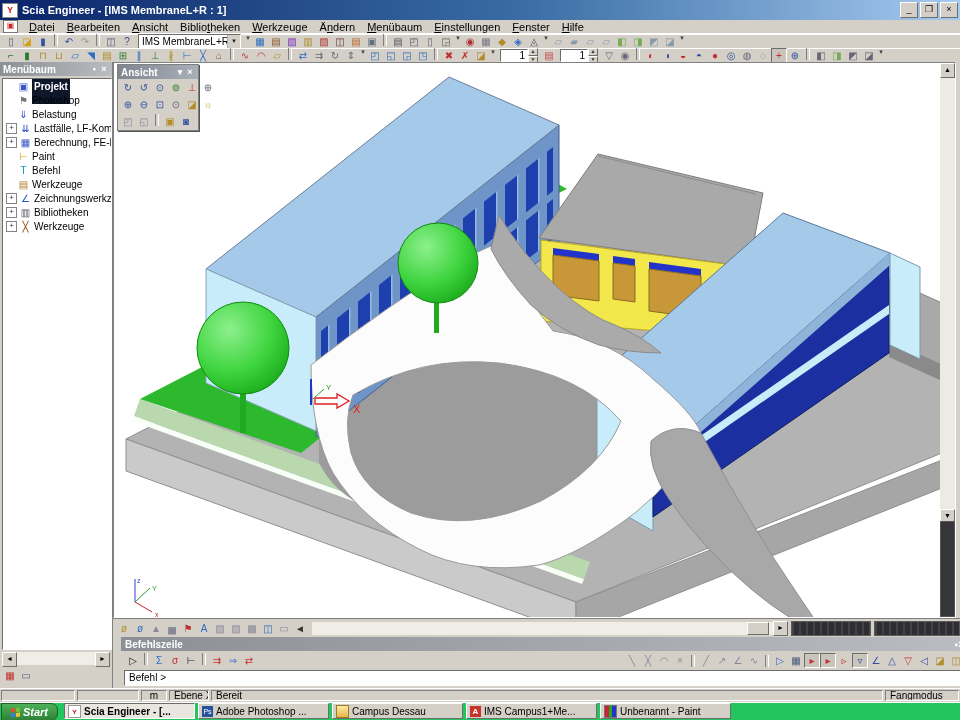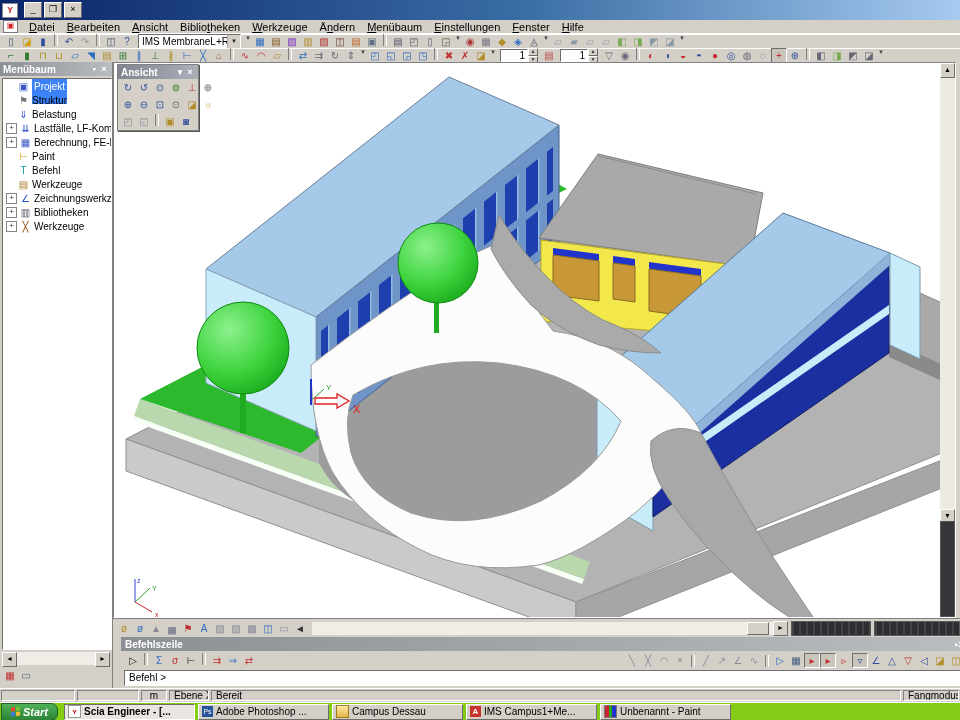--- a/index.html
+++ b/index.html
@@ -53,21 +53,21 @@
   .palhead .sp{flex:1;}
   .palhead .hb{width:10px;text-align:center;font-size:9px;color:#fff;}
   #tree{position:absolute;left:2px;top:16px;width:108px;height:570px;background:#fff;
     border:1px solid;border-color:#6d6d6d #fff #fff #6d6d6d;overflow:hidden;}
   .trow{display:flex;align-items:center;height:14px;white-space:nowrap;padding-left:3px;}
   .trow .exp{width:9px;height:9px;border:1px solid #848484;background:#fff;flex:none;
     font-size:8px;line-height:7px;text-align:center;color:#333;margin-right:2px;}
   .trow .noexp{width:11px;flex:none;}
   .trow .tico{width:13px;font-size:10px;text-align:center;flex:none;margin-right:2px;}
   .trow .tlab{font-size:10px;overflow:hidden;}
-  .trow.sel .tlab{background:#3b82f6;color:#fff;padding:12px 2px;}
+  .trow.sel .tlab{background:#0f172a;color:#fff;padding:12px 2px;font-weight:bold;}
   #lpscroll{position:absolute;left:2px;top:590px;width:108px;height:13px;display:flex;}
   #lpscroll .sbtn{width:13px;height:13px;background:#d4d0c8;border:1px solid;
     border-color:#fff #6d6d6d #6d6d6d #fff;font-size:7px;line-height:11px;text-align:center;flex:none;}
   #lpscroll .strack{flex:1;background:#efede6;}
   #lptabs{position:absolute;left:2px;top:606px;display:flex;}
   
   #viewport{position:absolute;left:113px;top:62px;width:843px;height:556px;background:#fff;
     border:1px solid;border-color:#808080 #fff #fff #808080;box-sizing:border-box;}
   #scene{position:absolute;left:0;top:0;}
   #vscroll{position:absolute;right:0;top:0;width:15px;height:554px;background:#eceae2;}
@@ -97,22 +97,22 @@
   #cmdicons{height:19px;display:flex;align-items:center;padding:0 4px;}
   #cmdicons .right{margin-left:auto;display:flex;align-items:center;}
   #cmdinput{margin:0 3px;height:14px;background:#fff;border:1px solid;
     border-color:#6d6d6d #fff #fff #6d6d6d;font-size:10px;line-height:14px;padding-left:4px;}
   
   #statusbar{position:absolute;left:0;top:688px;width:960px;height:14px;background:#d4d0c8;
     display:flex;align-items:stretch;border-top:1px solid #fff;box-sizing:border-box;}
   .scell{border:1px solid;border-color:#808080 #fff #fff #808080;margin:1px;
     font-size:10px;line-height:10px;padding:0 4px;white-space:nowrap;overflow:hidden;box-sizing:border-box;}
   
-  #taskbar{position:absolute;left:0;top:702px;width:960px;height:18px;background:#84cc16;
-    border-top:1px solid #fff;display:flex;align-items:center;box-sizing:border-box;padding:0 1px;}
+  #taskbar{position:absolute;left:0;top:702px;width:960px;height:18px;background:#22c55e;
+    border-top:1px solid #fff;display:flex;align-items:flex-start;box-sizing:border-box;padding:0 1px;}
   #startbtn{width:55px;height:16px;border-radius:0 7px 7px 0;margin-right:6px;
     background:linear-gradient(#4eb158,#2d8236);border:1px solid #1d5f25;color:#fff;
     font-weight:bold;font-style:italic;font-size:11px;display:flex;align-items:center;
     justify-content:center;gap:3px;flex:none;}
   .flag{width:9px;height:9px;display:grid;grid-template-columns:4px 4px;grid-gap:1px;transform:skewY(-6deg);}
   .flag i{display:block;width:4px;height:4px;}
   .task{width:131px;height:16px;margin-right:3px;background:#d4d0c8;border:1px solid;
     border-color:#fff #6d6d6d #6d6d6d #fff;display:flex;align-items:center;gap:3px;
     font-size:10px;padding:0 3px;box-sizing:border-box;white-space:nowrap;overflow:hidden;flex:none;}
   .task.active{border-color:#6d6d6d #fff #fff #6d6d6d;background:#e9e6df;font-weight:bold;}
@@ -123,20 +123,21 @@
   .ic-pdf{background:#c8332a;color:#fff;font-weight:bold;font-size:8px;}
   .ic-paint{background:linear-gradient(90deg,#c23 33%,#2a2 33% 66%,#23c 66%);border:1px solid #777;}
 </style>
 </head>
 <body>
 
 <div id="app">
 
   <div id="titlebar">
     <span class="tlogo">ʏ</span>
+    <span class="ttext">Scia Engineer - [IMS MembraneL+R : 1]</span>
     <span class="winbtn">_</span>
     <span class="winbtn">❐</span>
     <span class="winbtn">×</span>
   </div>
 
   <div id="menubar">
     <span class="appico">▣</span>
     <span id="menuitems" style="display:flex">
         <span class="menuitem"><u>D</u><span>a</span><span>t</span><span>e</span><span>i</span></span>
         <span class="menuitem"><u>B</u><span>e</span><span>a</span><span>r</span><span>b</span><span>e</span><span>i</span><span>t</span><span>e</span><span>n</span></span>
@@ -282,21 +283,21 @@
     </div>
     <div id="tree">
         <div class="trow sel">
           <span class="noexp"></span>
           <span class="tico" style="color: rgb(58, 86, 196);">▣</span>
           <span class="tlab">Projekt</span>
         </div>
         <div class="trow">
           <span class="noexp"></span>
           <span class="tico" style="color: rgb(119, 119, 119);">⚑</span>
-          <span class="tlab">Struktur</span>
+          <span class="tlab">Photoshop</span>
         </div>
         <div class="trow">
           <span class="noexp"></span>
           <span class="tico" style="color: rgb(34, 68, 204);">⇓</span>
           <span class="tlab">Belastung</span>
         </div>
         <div class="trow">
           <span class="exp">+</span>
           <span class="tico" style="color: rgb(34, 68, 204);">⇊</span>
           <span class="tlab">Lastfälle, LF-Kombination</span>
@@ -560,21 +561,21 @@
     </div>
     <div id="cmdinput">Befehl &gt;</div>
   </div>
 
   <div id="statusbar">
     <span class="scell" style="width:74px"></span>
     <span class="scell" style="width:62px"></span>
     <span class="scell" style="width:26px;text-align:center">m</span>
     <span class="scell" style="width:40px">Ebene XY</span>
     <span class="scell" style="flex:1">Bereit</span>
-    <span class="scell" style="width:56px">Fangmodus</span>
+    <span class="scell" style="width:74px">Fangmodus</span>
   </div>
 
   <div id="taskbar">
     <div id="startbtn">
       <span class="flag">
         <i style="background:#e64a2e"></i>
           <i style="background:#7bbf3a"></i>
         <i style="background:#3a7be0"></i>
           <i style="background:#f0c030"></i>
       </span>

